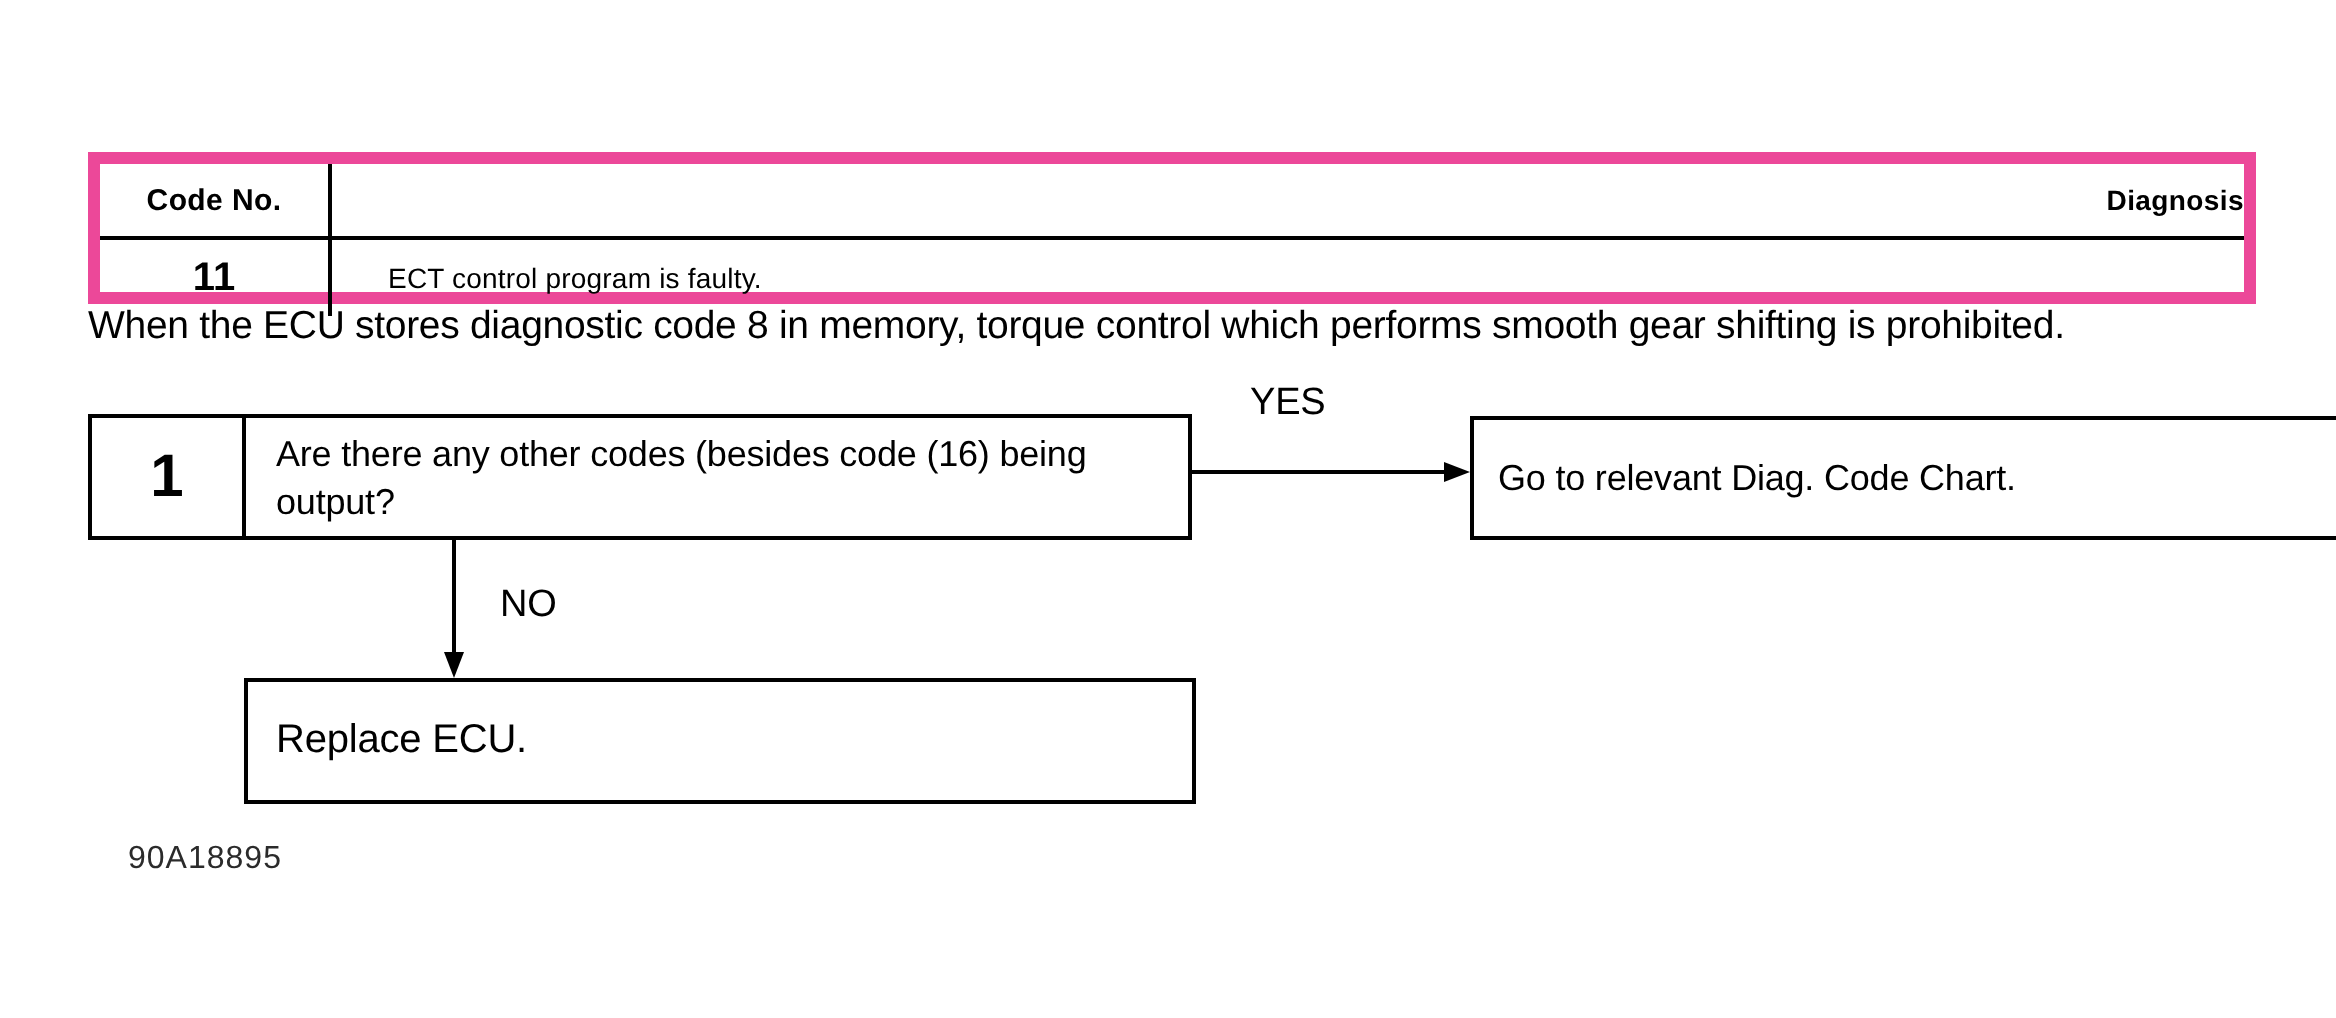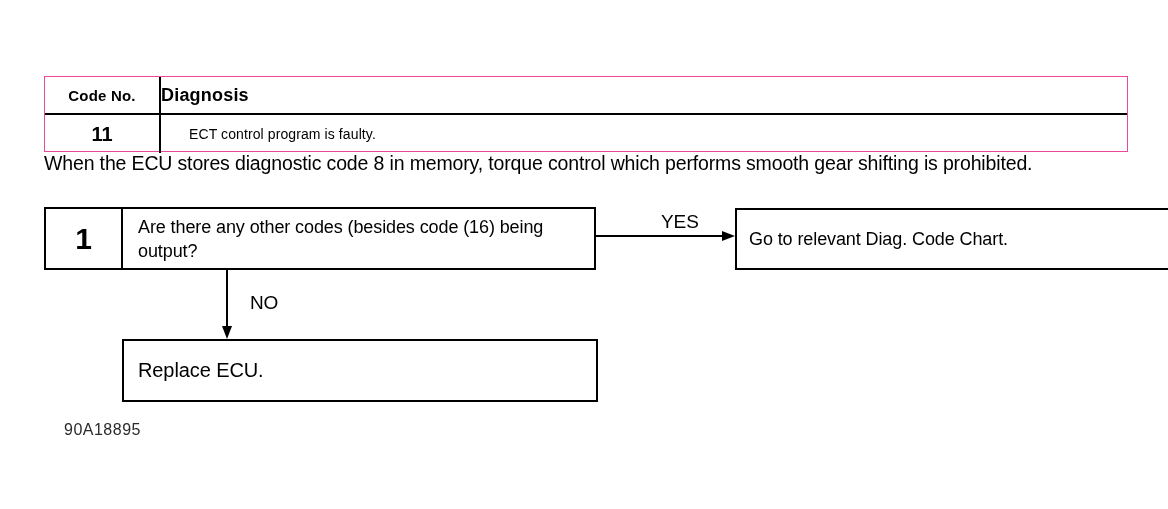--- a/index.html
+++ b/index.html
@@ -23,21 +23,21 @@
     height: 509px;
   }
 
   
   .code-table {
     position: absolute;
     left: 44px;
     top: 76px;
     width: 1084px;
     height: 76px;
-    border: 1px solid #ec4899;
+    border: 6px solid #ec4899;
     box-sizing: border-box;
   }
   .code-table .row {
     display: flex;
     height: 38px;
     box-sizing: border-box;
   }
   .code-table .row.top {
     border-bottom: 2px solid #000;
   }
@@ -55,22 +55,22 @@
     display: flex;
     align-items: center;
   }
   .hdr-code {
     font-size: 15px;
     font-weight: bold;
     letter-spacing: 0.2px;
   }
   .hdr-diag {
     width: 100%;
-    text-align: left;
-    font-size: 18px;
+    text-align: right;
+    font-size: 14px;
     font-weight: bold;
     letter-spacing: 0.2px;
   }
   .code-num {
     font-size: 20px;
     font-weight: bold;
   }
   .diag-text {
     font-size: 14px;
     padding-left: 28px;
@@ -154,21 +154,21 @@
     font-size: 20px;
     letter-spacing: -0.1px;
   }
 
   
   .lbl {
     position: absolute;
     font-size: 19px;
     letter-spacing: -0.1px;
   }
-  .lbl-yes { left: 625px; top: 211px; margin-left: 36px; }
+  .lbl-yes { left: 625px; top: 191px; }
   .lbl-no  { left: 250px; top: 292px; }
 
   
   .figid {
     position: absolute;
     left: 64px;
     top: 421px;
     font-size: 16px;
     color: #2b2b2b;
     letter-spacing: 0.5px;

